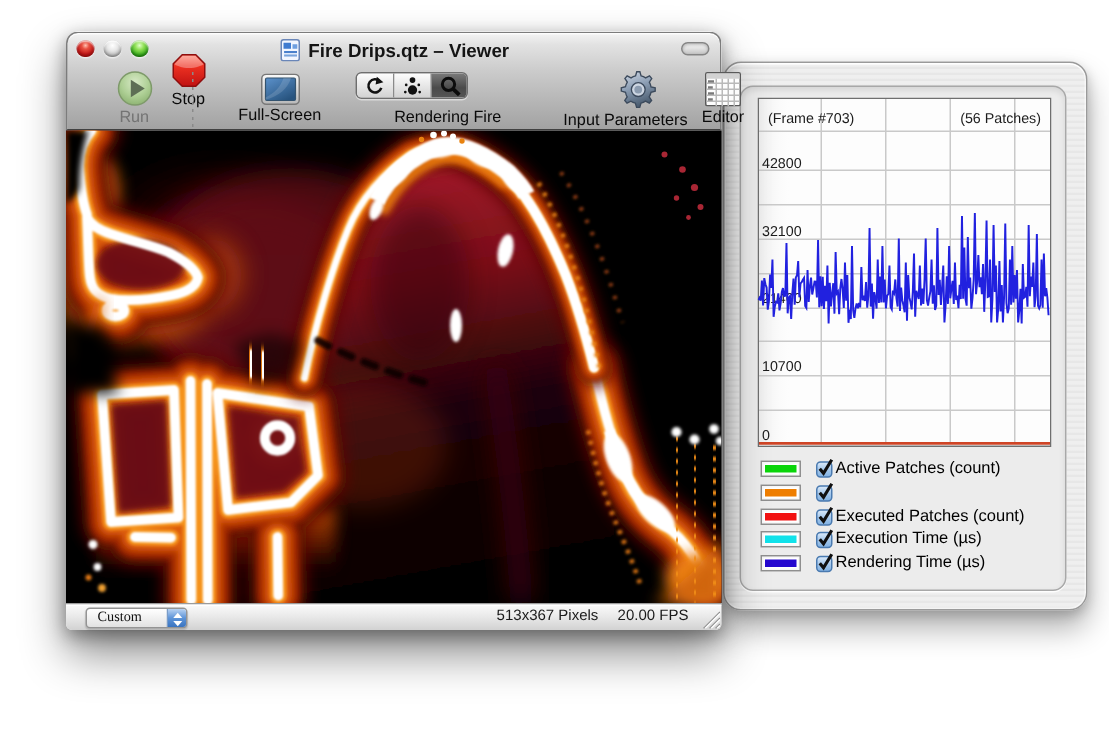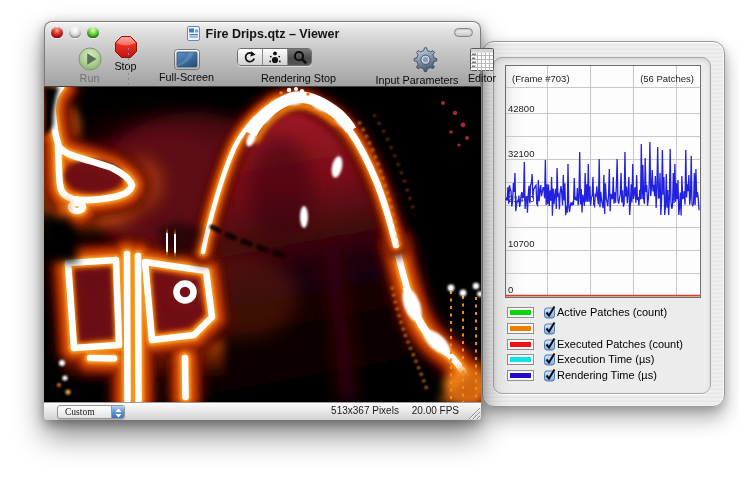--- a/index.html
+++ b/index.html
@@ -256,21 +256,21 @@
             <circle cx="16.2" cy="7.6" r="0.9" fill="#111"></circle>
             <circle cx="7.2" cy="12.4" r="0.9" fill="#111"></circle>
             <circle cx="16.8" cy="12.4" r="0.9" fill="#111"></circle>
           </svg></div>
     <div class="segc"><svg width="25" height="17" viewBox="0 0 25 17">
             <circle cx="11" cy="7.2" r="4.1" fill="none" stroke="#0c0c0c" stroke-width="2"></circle>
             <line x1="14.2" y1="10.4" x2="18.2" y2="14.2" stroke="#0c0c0c" stroke-width="2.6"></line>
           </svg></div>
   </div>
   <div class="tbitem" style="left:186px;top:49px;width:87px;">
-        <div class="tblab">Rendering Stop</div>
+        <div class="tblab">Rendering Fire</div>
       </div>
 
   <div class="tbitem" style="left:304px;top:24px;width:88px;">
     <svg width="27" height="27" viewBox="0 0 27 27" style="margin:0 0 0 38px">
       <defs>
             <linearGradient id="gearg" x1="0" y1="0" x2="0.35" y2="1">
         <stop offset="0" stop-color="#d4dce8"></stop>
               <stop offset="0.5" stop-color="#8c9eb4"></stop>
               <stop offset="1" stop-color="#4c5e72"></stop>
             </linearGradient>

